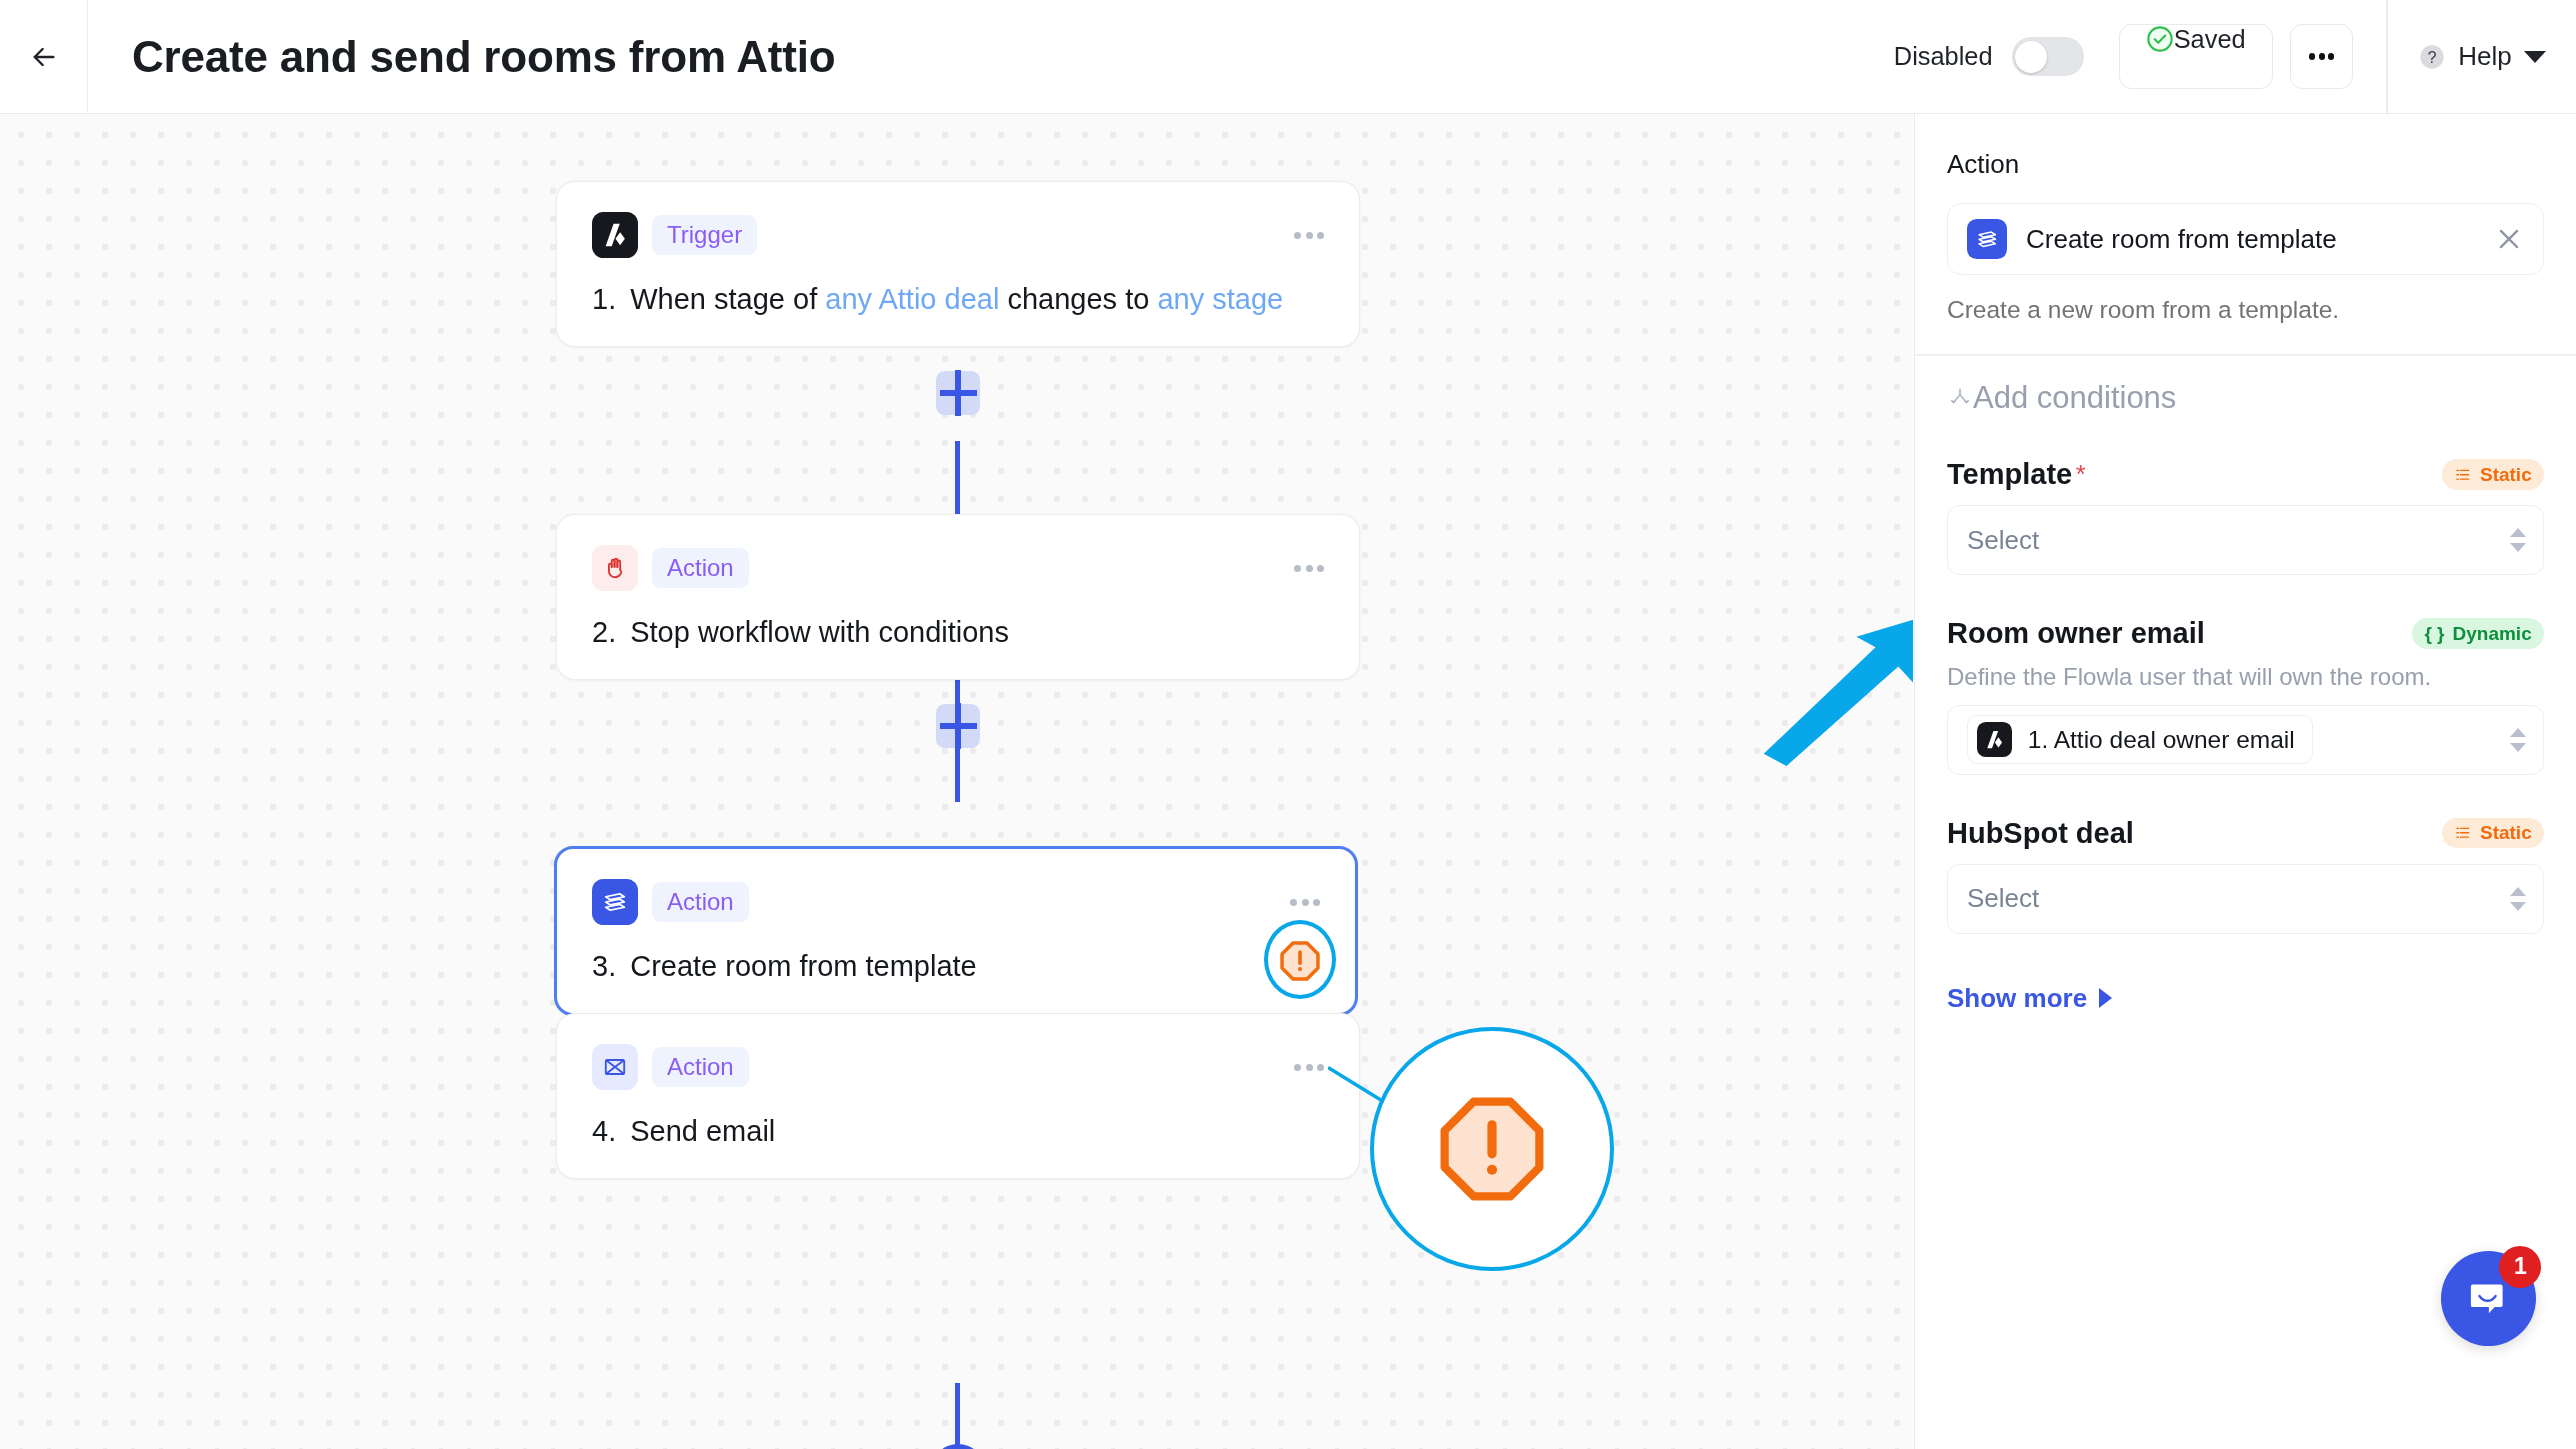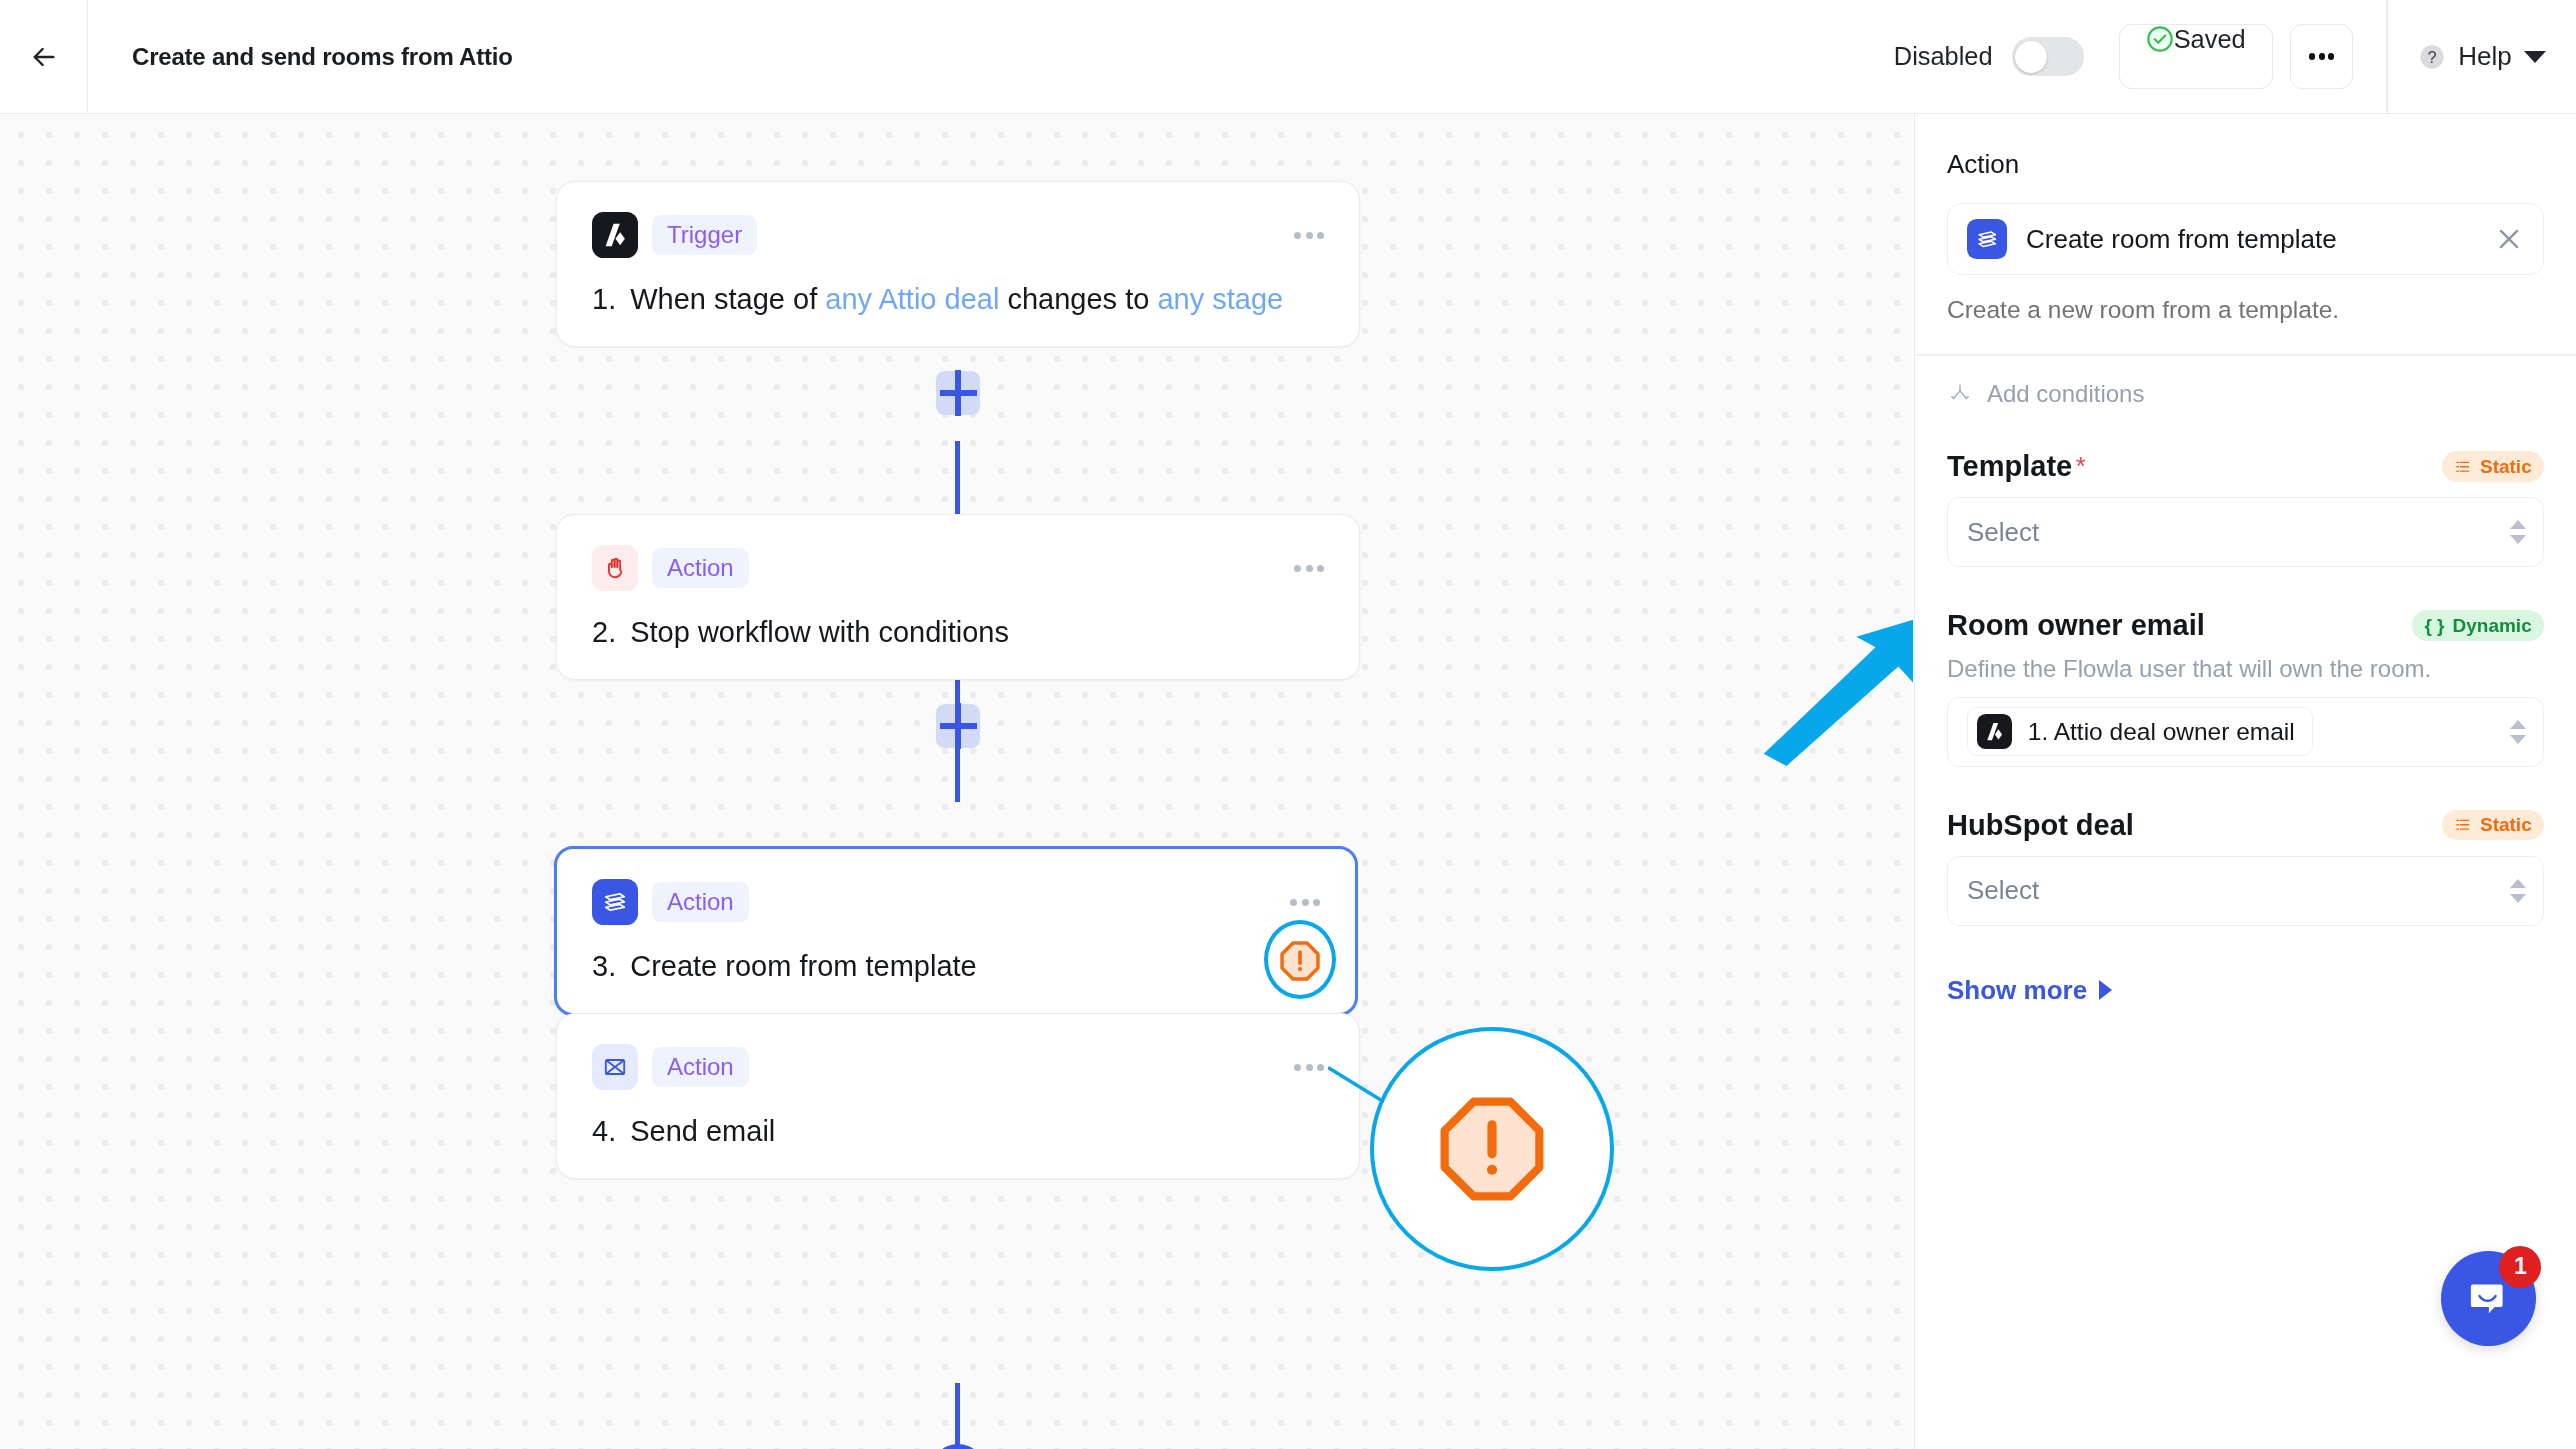--- a/index.html
+++ b/index.html
@@ -20,21 +20,21 @@
   }
   .back-cell {
     width: 88px; height: 114px;
     display: flex; align-items: center; justify-content: center;
     border-right: 1.8px solid #e9ebee;
     cursor: pointer;
   }
   .back-arrow { width: 32px; height: 32px; display:block; }
   .page-title {
     margin-left: 44px;
-    font-size: 24px; font-weight: 700; color: #1a1d21;
+    font-size: 44px; font-weight: 700; color: #1a1d21;
     letter-spacing: -0.2px;
   }
   .topbar-right {
     margin-left: auto; display: flex; align-items: center; height: 130px;
   }
   .disabled-label { font-size: 25.4px; color: #1f2328; margin-right: 19px; }
   .toggle {
     width: 72px; height: 39px; border-radius: 19px;
     background: #e3e5e8; position: relative; cursor: pointer;
     margin-right: 35px;
@@ -152,22 +152,22 @@
   .panel-label { font-size: 26px; color: #14171c; font-weight: 400; }
   .action-chip {
     margin-top: 23px; height: 72px; border: 1.8px solid #edeff2; border-radius: 14px;
     display: flex; align-items: center; padding: 0 19px; gap: 19px; cursor: pointer;
   }
   .action-chip .name { font-size: 26px; color: #14171c; }
   .close-x { margin-left: auto; width: 30px; height: 30px; cursor:pointer; display:block;}
   .panel-desc { margin-top: 21px; font-size: 24.5px; color: #737373; }
   .panel-sep { margin: 30px -32px 0 -32px; height: 1.8px; background: #eef0f3; }
   .add-cond {
-    display: flex; align-items: center; gap: 14px; margin-top: 24.5px;
-    font-size: 24px; color: #98a0ad; cursor: pointer;
+    display: flex; align-items: center; margin-top: 24.5px;
+    font-size: 31px; color: #98a0ad; cursor: pointer;
   }
   .field { margin-top: 42px; }
   .field-head { display: flex; align-items: center; }
   .field-label { font-size: 29px; color: #14171c; font-weight: 700; }
   .req { color: #e5484d; margin-left: 3.5px; font-size: 25.4px; }
   .badge {
     margin-left: auto; display: flex; align-items: center; gap: 8px;
     padding: 4.4px 12.3px; border-radius: 875px; font-size: 19px; font-weight: 700;
   }
   .badge.static  { background: #fdebd8; color: #f26c0d; }

